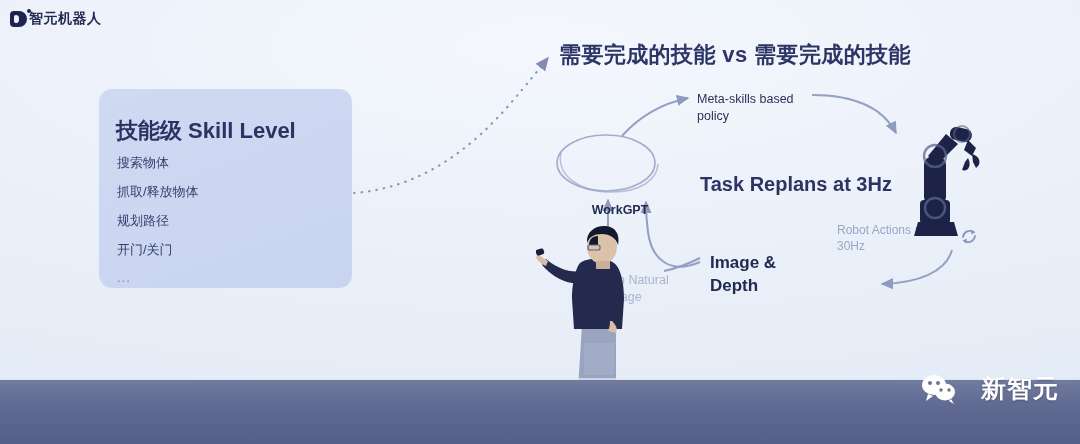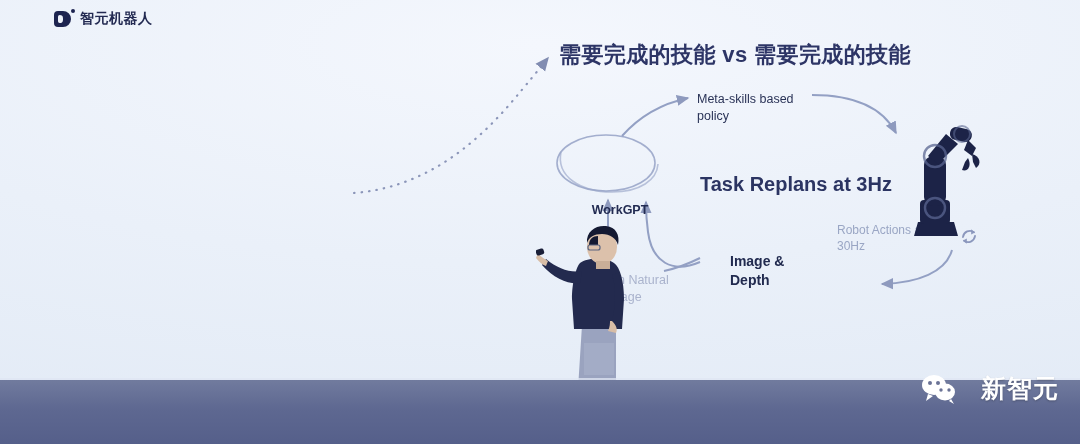--- a/index.html
+++ b/index.html
@@ -11,21 +11,21 @@
   #stage{
     position:relative;width:1080px;height:444px;overflow:hidden;
     background:
       radial-gradient(120% 90% at 50% 10%, #f4f7fd 0%, #eaf0f9 55%, #e3ebf6 100%);
   }
 
   
   .wall{position:absolute;inset:0 0 64px 0;}
 
   
-  .brand{position:absolute;left:10px;top:9px;display:flex;align-items:flex-end;gap:7px;margin-left:44px;}
+  .brand{position:absolute;left:10px;top:9px;display:flex;align-items:flex-end;}
   .brand-mark{position:relative;width:19px;height:19px;}
   .brand-mark .d{
     position:absolute;left:0;top:2px;width:17px;height:16px;
     background:#1d2450;border-radius:4px 8px 8px 4px;
   }
   .brand-mark .d:after{
     content:"";position:absolute;left:4px;top:4px;width:5px;height:8px;
     background:#eef2fa;border-radius:2px 4px 4px 2px;
   }
   .brand-mark .dot{
@@ -54,21 +54,21 @@
   .card-list li{
     list-style:none;font-size:13px;color:#36406e;margin:0 0 11px 0;white-space:nowrap;
   }
   .card-list li.ell{color:#7f8ab5;font-size:13px;letter-spacing:1px;}
   .card-list{margin:0;padding:0;}
 
   
   .lbl{position:absolute;color:#263056;font-size:12.5px;line-height:1.35;font-weight:600;white-space:pre-line;}
   .lbl-meta{left:697px;top:91px;font-weight:500;color:#2a3357;font-size:12.5px;}
   .lbl-replans{left:700px;top:171px;font-size:20px;font-weight:700;color:#2b3462;text-align:center;}
-  .lbl-imgdepth{left:710px;top:252px;font-size:14px;font-weight:700;color:#212a4f;margin-left:20px;}
+  .lbl-imgdepth{left:710px;top:252px;font-size:17px;font-weight:700;color:#212a4f;}
   .lbl-robot{left:837px;top:222px;font-size:12px;font-weight:500;color:#9aa6c4;}
   .lbl-tasknl{left:586px;top:272px;font-size:12.5px;font-weight:500;color:#aab3cd;}
 
   .workgpt-text{
     position:absolute;left:578px;top:155px;width:84px;text-align:center;
     font-size:12.5px;font-weight:700;color:#222b52;margin-top:48px;
   }
 
   
   svg.ovl{position:absolute;left:0;top:0;width:1080px;height:444px;overflow:visible;}
@@ -100,20 +100,30 @@
   <div class="brand">
     <span class="brand-mark">
       <span class="d"></span>
         <span class="dot"></span>
     </span>
     <span class="brand-text">智元机器人</span>
   </div>
 
   <div class="headline">需要完成的技能 vs 需要完成的技能</div>
 
+  <div class="card">
+    <div class="card-title">技能级 Skill Level</div>
+    <ul class="card-list">
+      <li>搜索物体</li>
+      <li>抓取/释放物体</li>
+      <li>规划路径</li>
+      <li>开门/关门</li>
+      <li class="ell">...</li>
+    </ul>
+  </div>
 
   <svg class="ovl" viewBox="0 0 1080 444">
     <defs>
       <marker id="ah" viewBox="0 0 10 10" refX="8" refY="5" markerWidth="7" markerHeight="7" orient="auto-start-reverse">
         <path d="M0,1 L9,5 L0,9 z" fill="#8e9abe"></path>
       </marker>
       <marker id="ahd" viewBox="0 0 10 10" refX="8" refY="5" markerWidth="7" markerHeight="7" orient="auto-start-reverse">
         <path d="M0,1 L9,5 L0,9 z" fill="#6e7aa4"></path>
       </marker>
     </defs>

